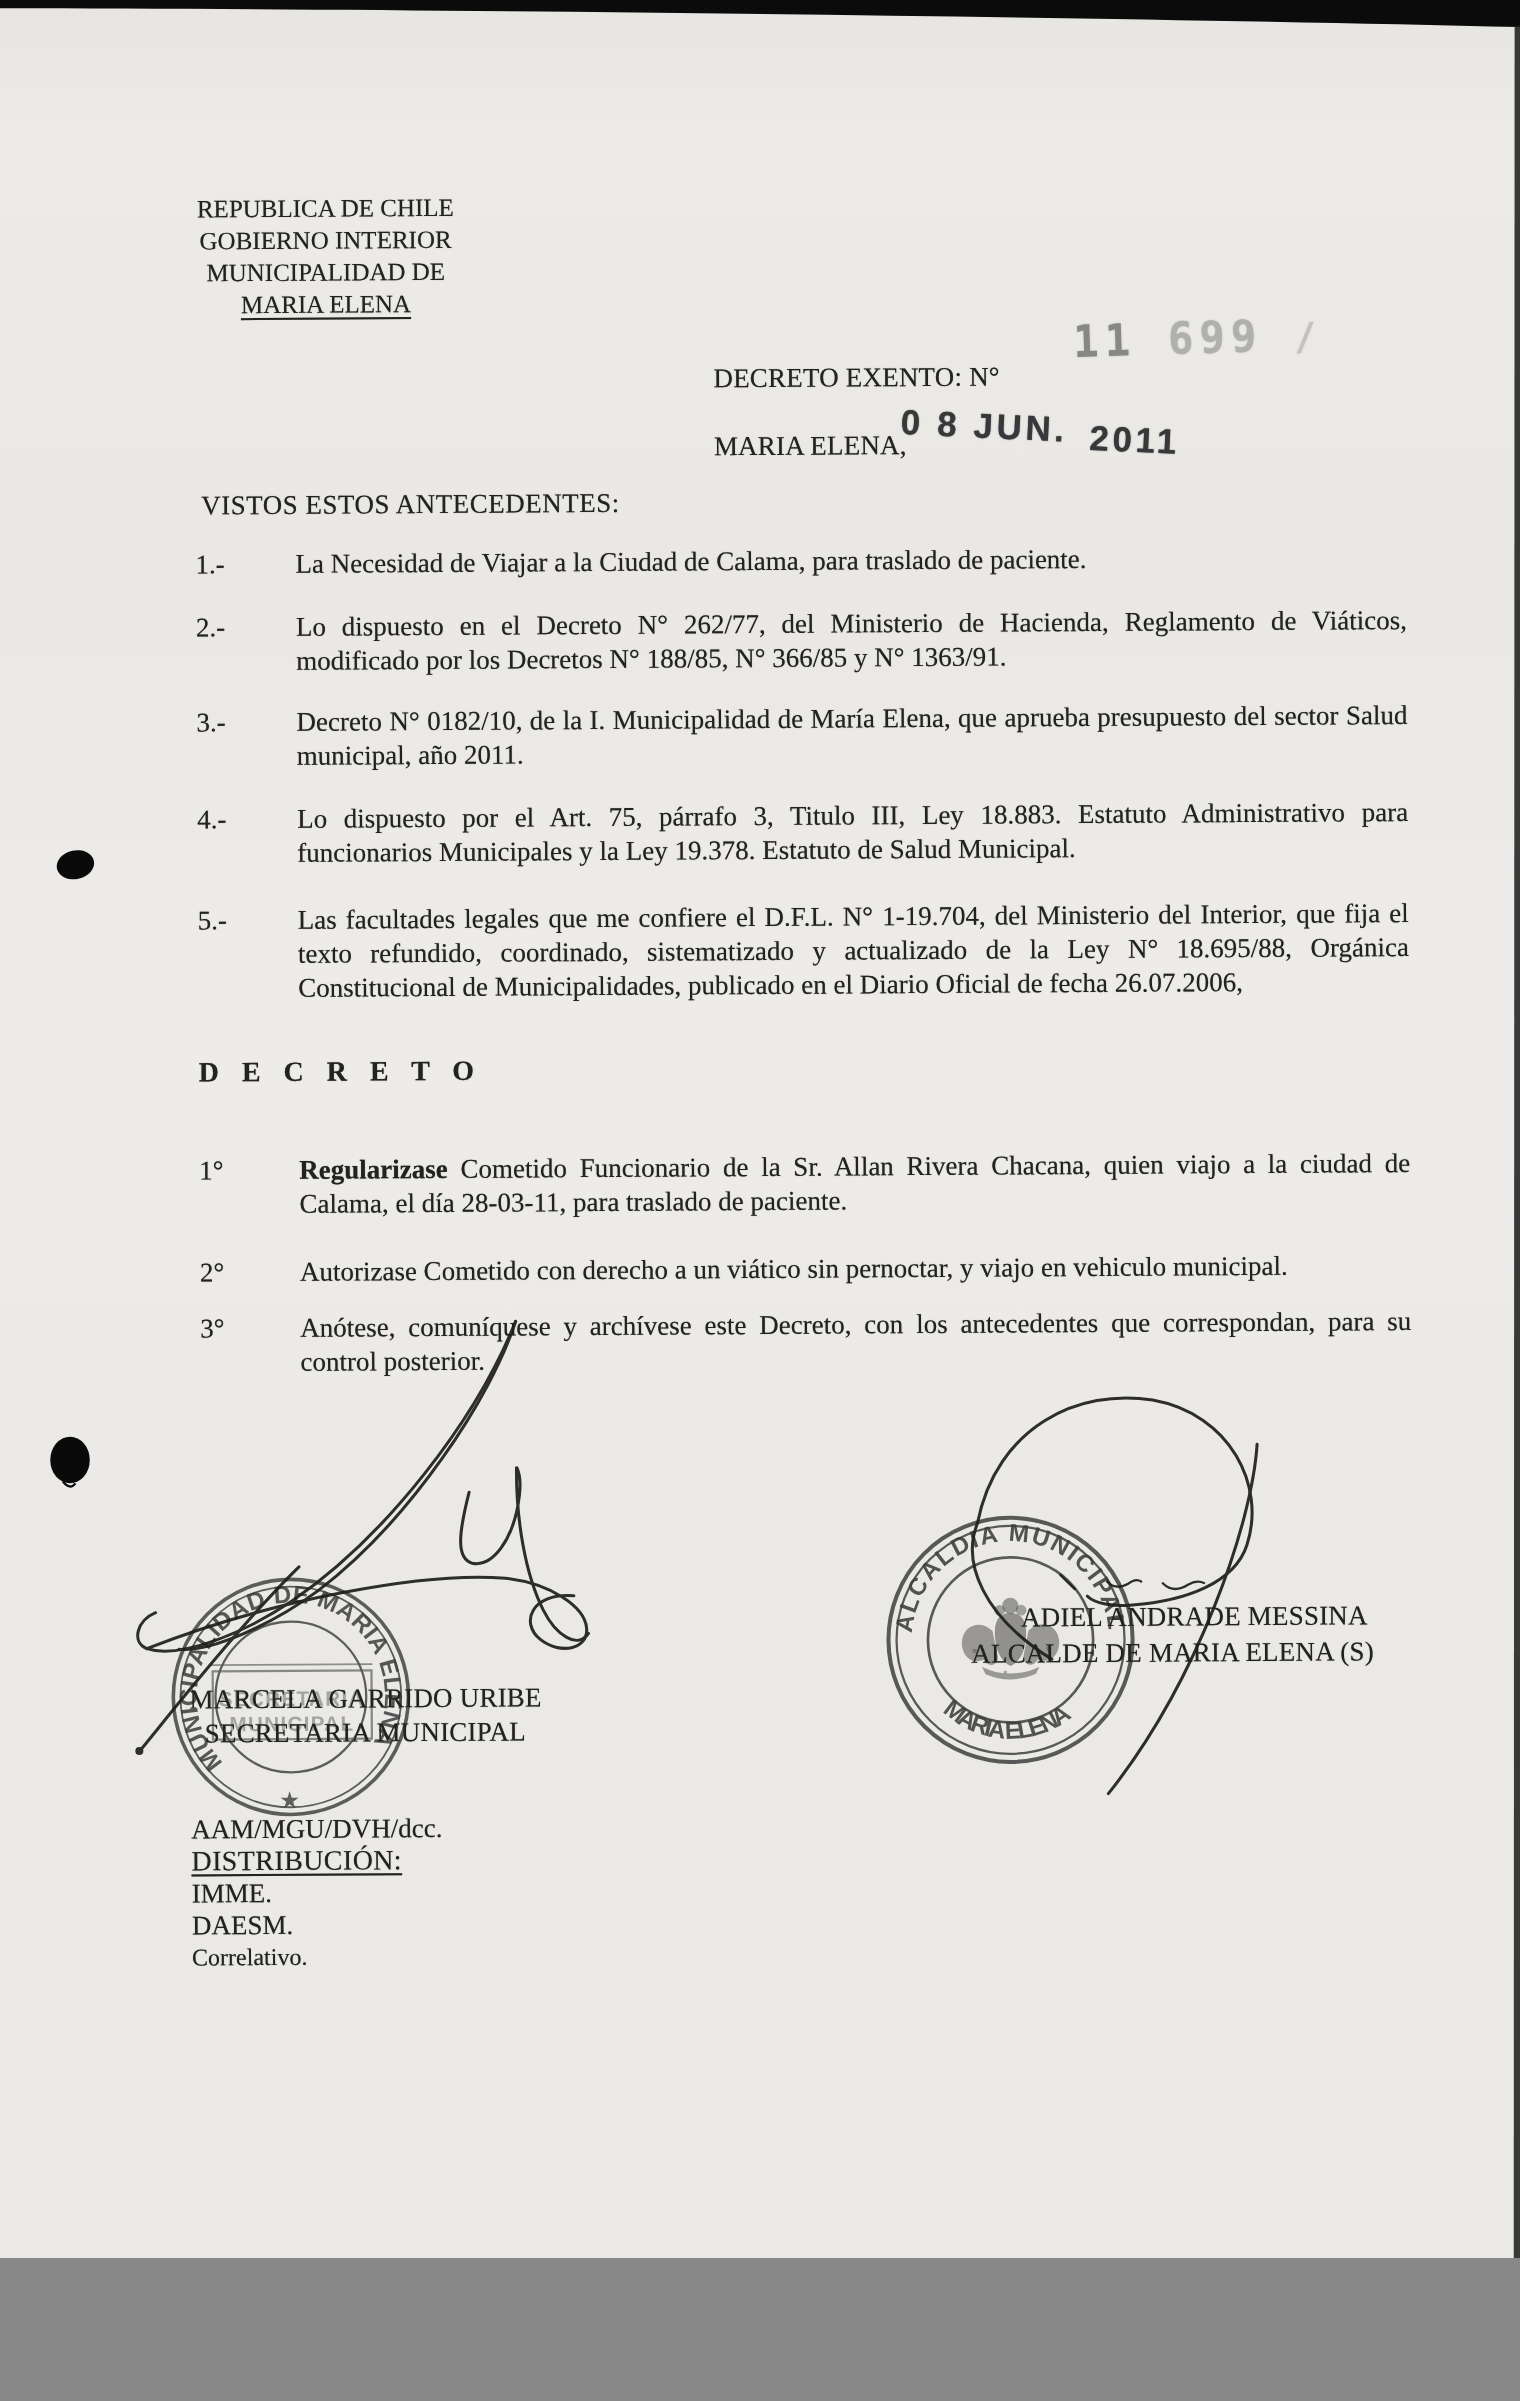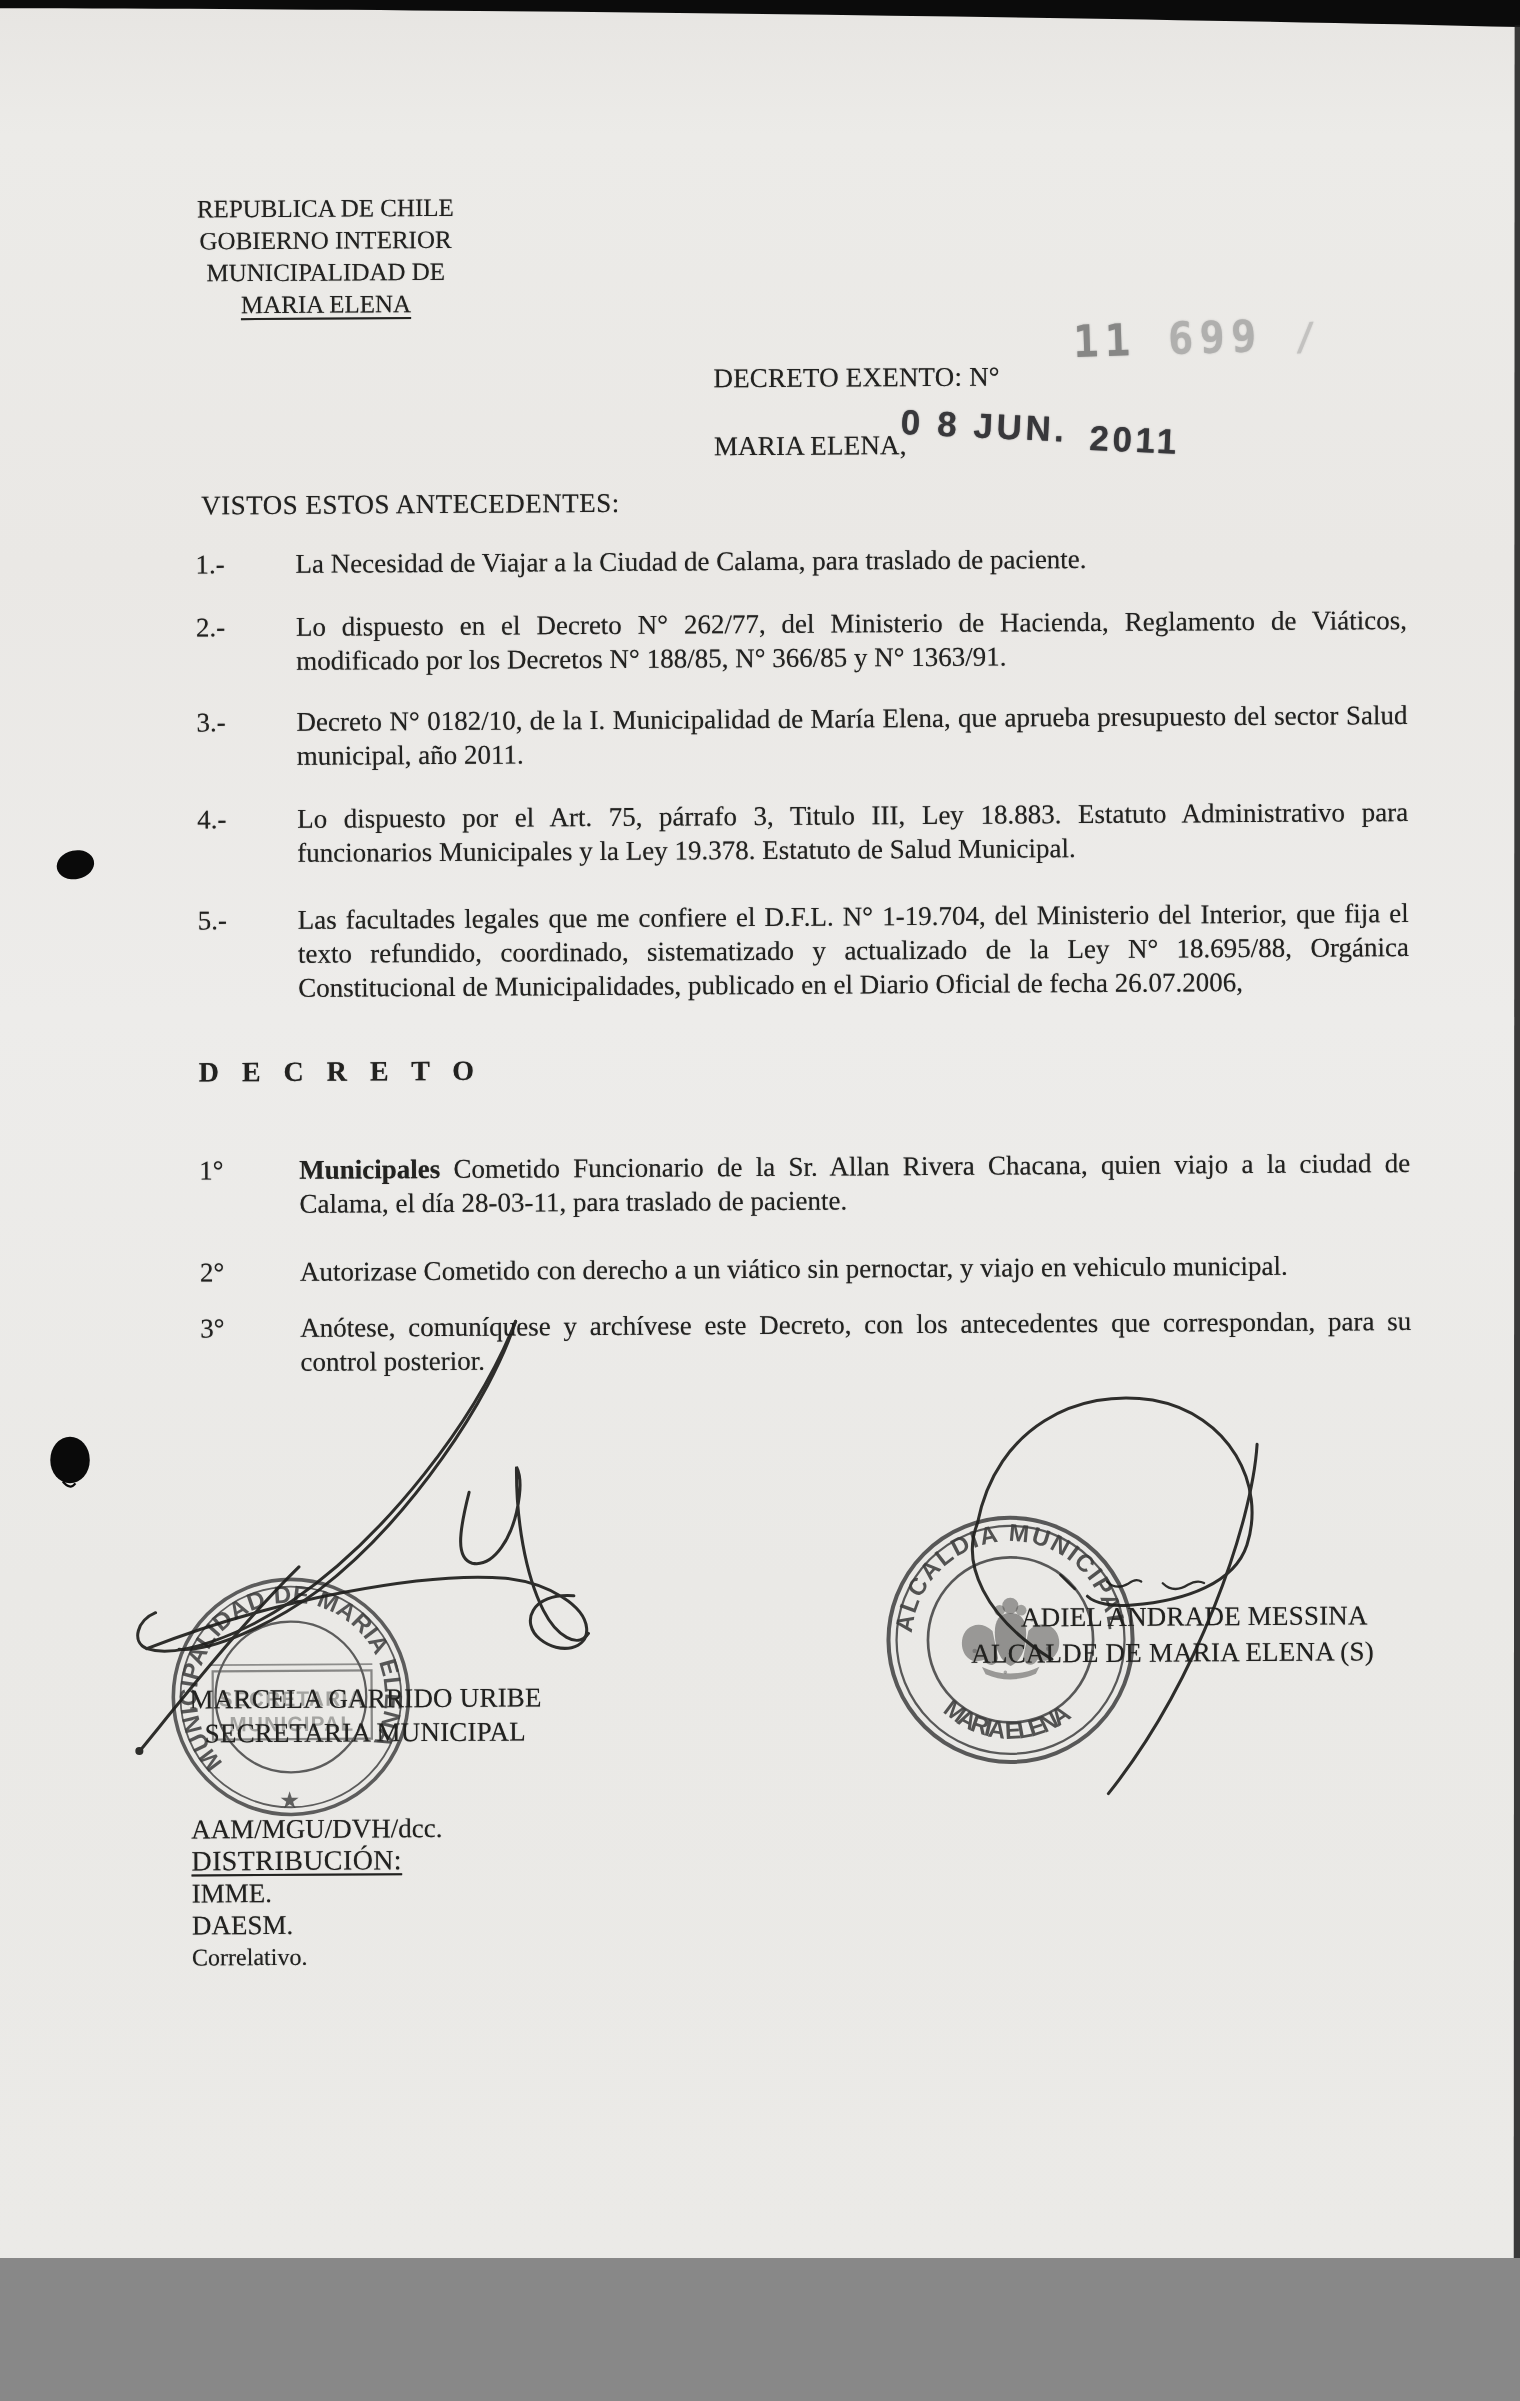--- a/index.html
+++ b/index.html
@@ -76,21 +76,21 @@
     </div>
     <div class="item" style="top:900px;">
       <div class="num">5.-</div>
       <div class="body">Las facultades legales que me confiere el D.F.L. N° 1-19.704, del Ministerio del Interior, que fija el texto refundido, coordinado, sistematizado y actualizado de la Ley N° 18.695/88, Orgánica Constitucional de Municipalidades, publicado en el Diario Oficial de fecha 26.07.2006,</div>
     </div>
 
     <div class="txt decreto-h" style="left:199px;top:1053px;">D E C R E T O</div>
 
     <div class="item" style="top:1150px;">
       <div class="num">1°</div>
-      <div class="body"><b>Municipales</b><span> Cometido Funcionario de la Sr. Allan Rivera Chacana, quien viajo a la ciudad de Calama, el día 28-03-11, para traslado de paciente.</span></div>
+      <div class="body"><b>Regularizase</b><span> Cometido Funcionario de la Sr. Allan Rivera Chacana, quien viajo a la ciudad de Calama, el día 28-03-11, para traslado de paciente.</span></div>
     </div>
     <div class="item" style="top:1252px;">
       <div class="num">2°</div>
       <div class="body"><b></b><span>Autorizase Cometido con derecho a un viático sin pernoctar, y viajo en vehiculo municipal.</span></div>
     </div>
     <div class="item" style="top:1308px;">
       <div class="num">3°</div>
       <div class="body"><b></b><span>Anótese, comuníquese y archívese este Decreto, con los antecedentes que correspondan, para su control posterior.</span></div>
     </div>
 

